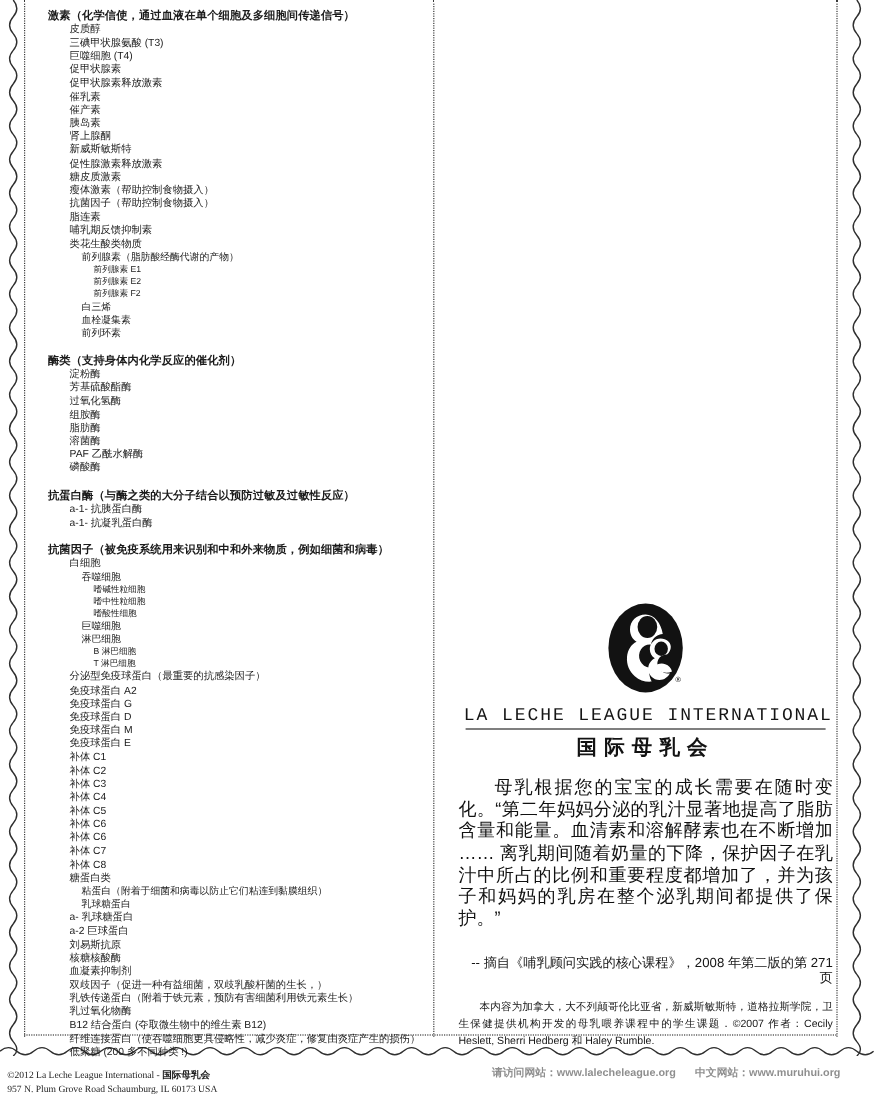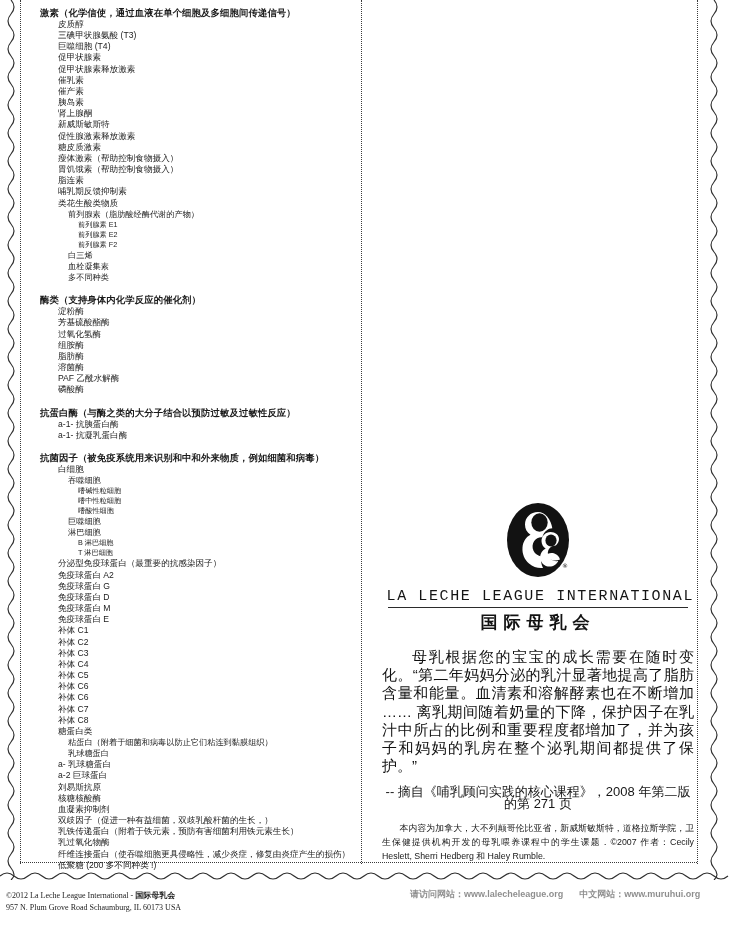--- a/index.html
+++ b/index.html
@@ -79,23 +79,23 @@
     font-family:"DejaVu Sans",sans-serif;
   }
   #quote{
     margin-top:14px;
     font-size:15px;line-height:18.2px;
     text-align:justify;text-justify:inter-ideograph;
     text-indent:2em;
     color:#111;
   }
   #quote-src{
-    margin-top:11px;
-    font-size:13px;line-height:12px;
-    text-align:center;color:#161616;
+    margin-top:22px;
+    font-size:11px;line-height:12px;
+    text-align:right;color:#161616;
   }
   #credit{
     margin-top:12px;
     font-size:8.8px;line-height:13.6px;
     text-align:justify;
     text-indent:2em;
     color:#161616;
   }
 
   
@@ -190,31 +190,31 @@
         <div class="li lv1">促甲状腺素</div>
         <div class="li lv1">促甲状腺素释放激素</div>
         <div class="li lv1">催乳素</div>
         <div class="li lv1">催产素</div>
         <div class="li lv1">胰岛素</div>
         <div class="li lv1">肾上腺酮</div>
         <div class="li lv1">新威斯敏斯特</div>
         <div class="li lv1">促性腺激素释放激素</div>
         <div class="li lv1">糖皮质激素</div>
         <div class="li lv1">瘦体激素（帮助控制食物摄入）</div>
-        <div class="li lv1">胃饥饿素（帮助控制食物摄入）</div>
+        <div class="li lv1">抗菌因子（帮助控制食物摄入）</div>
         <div class="li lv1">脂连素</div>
         <div class="li lv1">哺乳期反馈抑制素</div>
         <div class="li lv1">类花生酸类物质</div>
         <div class="li lv2">前列腺素（脂肪酸经酶代谢的产物）</div>
         <div class="li lv3">前列腺素 E1</div>
         <div class="li lv3">前列腺素 E2</div>
         <div class="li lv3">前列腺素 F2</div>
         <div class="li lv2">白三烯</div>
         <div class="li lv2">血栓凝集素</div>
-        <div class="li lv2">多不同种类</div>
+        <div class="li lv2">前列环素</div>
       </div>
       <div class="gap"></div>
       <div class="grp">
         <div class="grp-title">酶类（支持身体内化学反应的催化剂）</div>
         <div class="li lv1">淀粉酶</div>
         <div class="li lv1">芳基硫酸酯酶</div>
         <div class="li lv1">过氧化氢酶</div>
         <div class="li lv1">组胺酶</div>
         <div class="li lv1">脂肪酶</div>
         <div class="li lv1">溶菌酶</div>
@@ -258,20 +258,21 @@
         <div class="li lv2">粘蛋白（附着于细菌和病毒以防止它们粘连到黏膜组织）</div>
         <div class="li lv2">乳球糖蛋白</div>
         <div class="li lv1">a- 乳球糖蛋白</div>
         <div class="li lv1">a-2 巨球蛋白</div>
         <div class="li lv1">刘易斯抗原</div>
         <div class="li lv1">核糖核酸酶</div>
         <div class="li lv1">血凝素抑制剂</div>
         <div class="li lv1">双歧因子（促进一种有益细菌，双歧乳酸杆菌的生长，）</div>
         <div class="li lv1">乳铁传递蛋白（附着于铁元素，预防有害细菌利用铁元素生长）</div>
         <div class="li lv1">乳过氧化物酶</div>
+        <div class="li lv1">B12 结合蛋白 (夺取微生物中的维生素 B12)</div>
         <div class="li lv1">纤维连接蛋白（使吞噬细胞更具侵略性，减少炎症，修复由炎症产生的损伤）</div>
         <div class="li lv1">低聚糖 (200 多不同种类 !)</div>
       </div>
     </div>
 
   <div id="right-col">
 
     <div id="logo-wrap">
       <div id="logo-oval">
         <svg width="66" height="80" viewBox="0 0 66 80">

